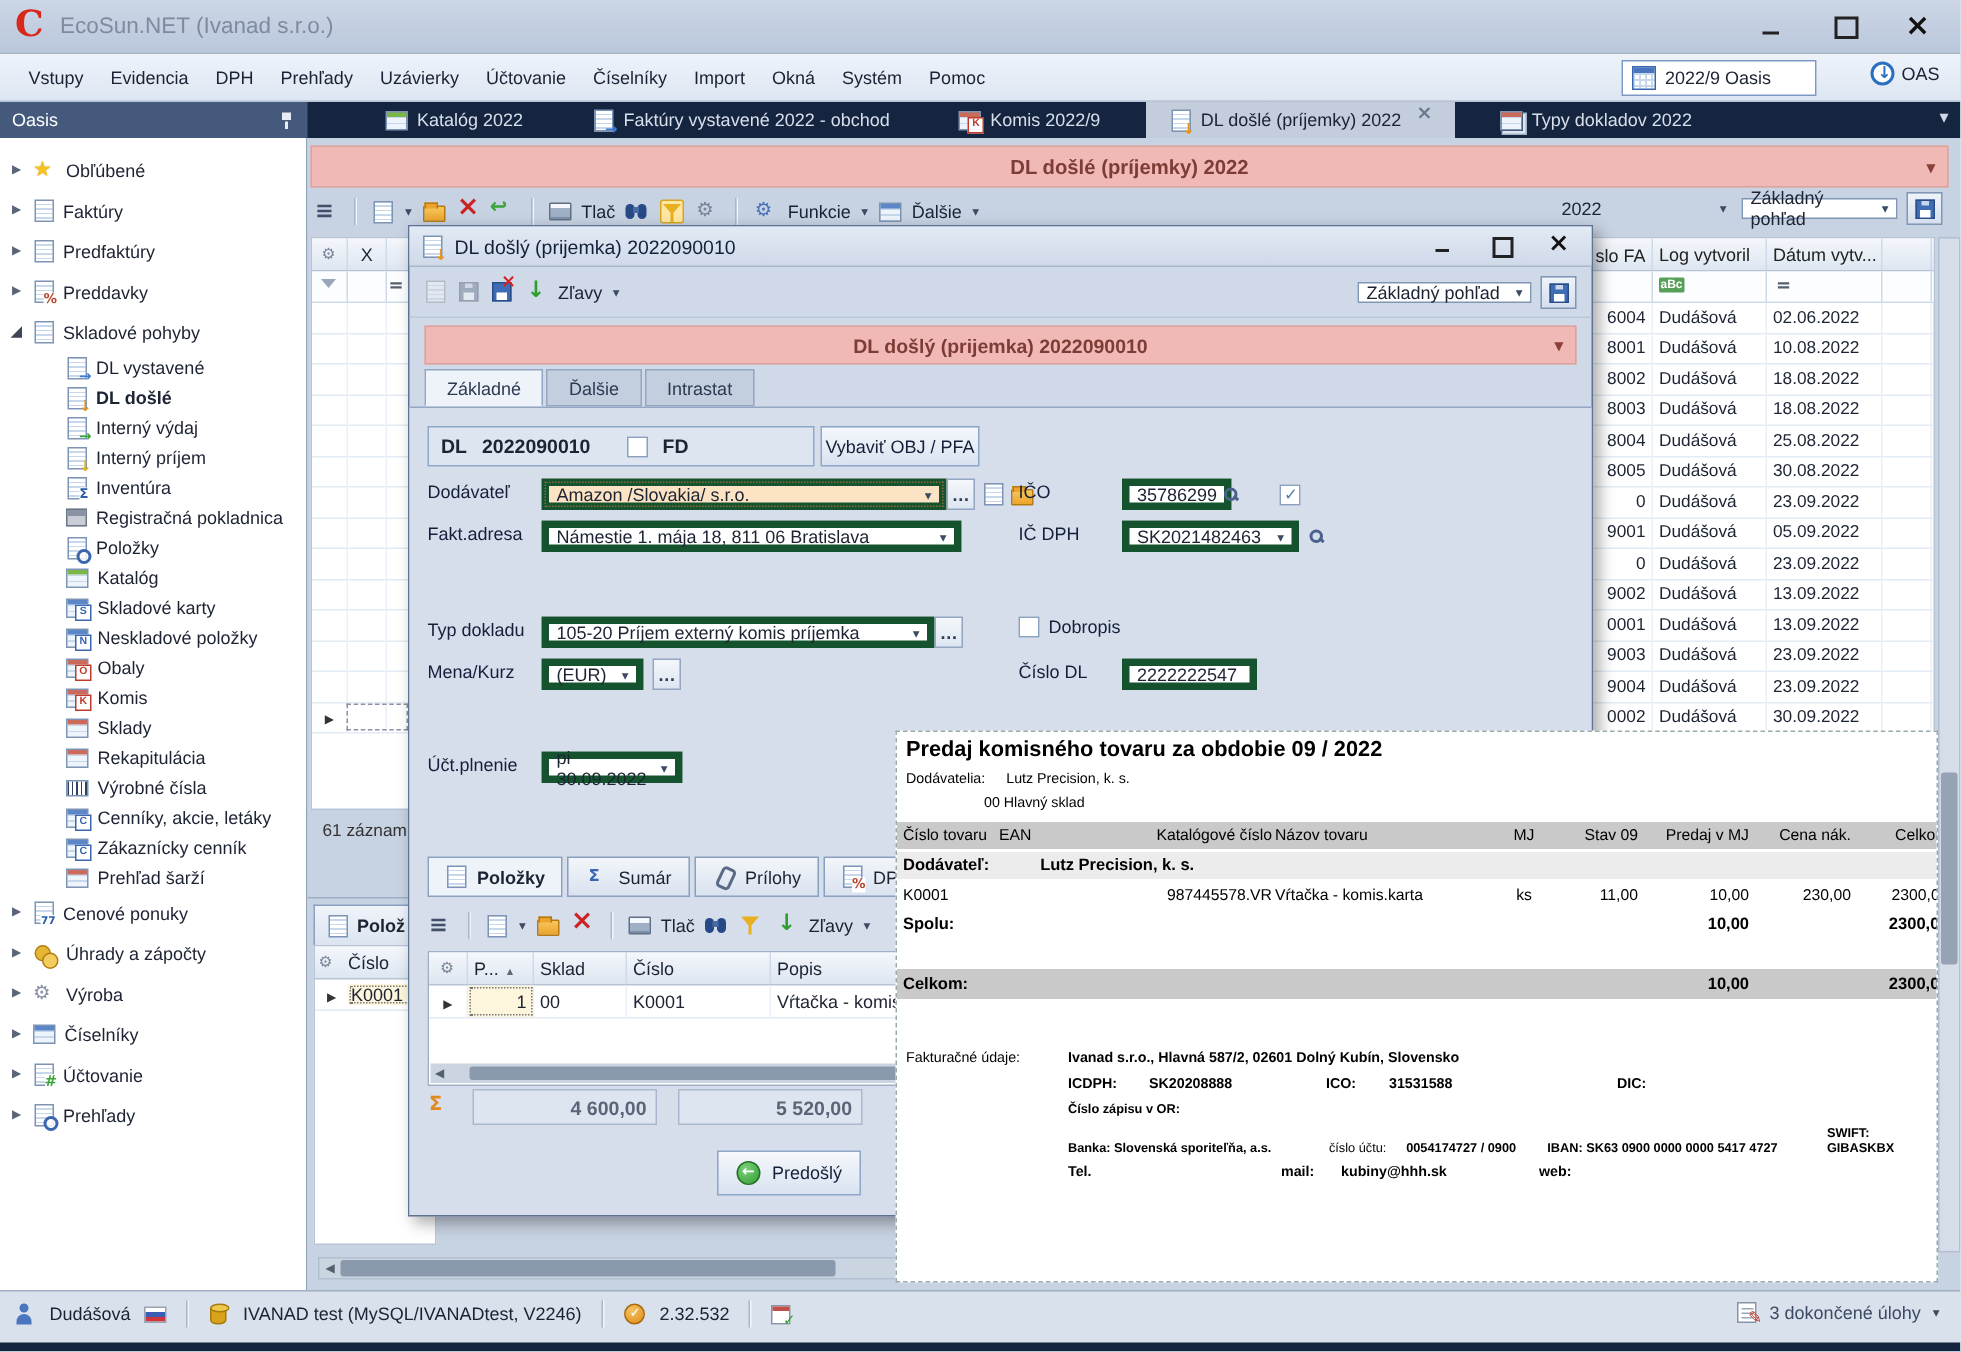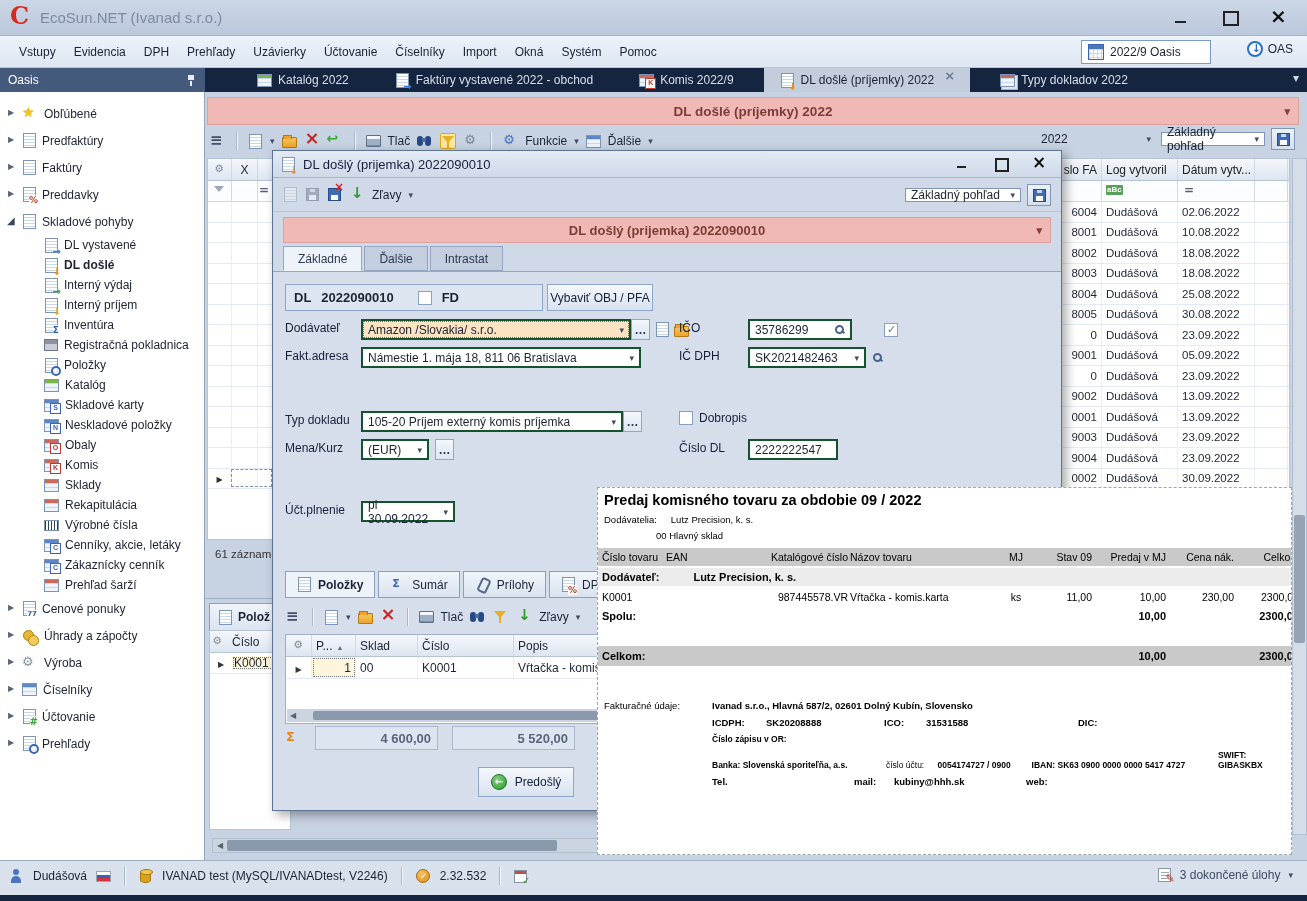--- a/index.html
+++ b/index.html
@@ -228,21 +228,21 @@
   .dlg-toolbar .tb-right { right:10px; top:6px; }
   .dlg-pink { position:absolute; left:10px; right:10px; top:66px; height:26px; background:#f0b9b6; border:1px solid #dca29e;
     display:flex; align-items:center; justify-content:center; font-weight:bold; font-size:13px; color:#7d3c35; }
   .dlg-pink .hdr-arrow { top:6px; }
   .dlg-tabs { position:absolute; left:10px; top:95px; height:25px; display:flex; gap:2px; }
   .ftab { padding:0 14px; display:flex; align-items:center; border:1px solid #93a6c2; background:#c3cedf; color:#2c3a52; }
   .ftab.active { background:#eef2f9; font-weight:normal; border-bottom:1px solid #eef2f9; }
   .dlg-body { position:absolute; left:0; top:120px; right:0; bottom:0; background:#d6deec; border-top:1px solid #93a6c2; }
   .frow { position:absolute; display:flex; align-items:center; }
   .flabel { font-size:12px; color:#14203a; }
-  .fld { background:#fff; border:2px solid #14532d; height:21px; display:flex; align-items:center; padding:0 5px; font-size:12px; gap:4px; }
+  .fld { background:#fff; border:5px solid #14532d; height:21px; display:flex; align-items:center; padding:0 5px; font-size:12px; gap:4px; }
   .fld .arr { margin-left:auto; }
   .fld.peach { background:#fbe3c3; outline:1px dotted #8a6a3a; outline-offset:-3px; }
   .mini-btn { border:1px solid #94a6c1; background:linear-gradient(#f4f7fb,#dce6f2); width:19px; height:21px;
     display:flex; align-items:center; justify-content:center; font-weight:bold; color:#2c3a52; }
   .docbox { position:absolute; left:12px; top:12px; width:258px; height:27px; border:1px solid #8ea6c8; background:#dde5f1;
     display:flex; align-items:center; gap:10px; padding:0 8px; font-weight:bold; font-size:13px; }
   .push-btn { border:1px solid #8ea6c8; background:linear-gradient(#f5f8fc,#d8e2f0); display:flex; align-items:center; justify-content:center; font-size:12px; color:#14203a; }
   .itabs { position:absolute; left:12px; top:299px; display:flex; gap:3px; }
   .itab { border:1px solid #8aa0bf; background:linear-gradient(#f2f6fb,#d9e2ef); padding:0 11px; height:27px; display:flex; align-items:center; gap:6px; }
   .itab.active { background:#eef3fa; font-weight:bold; }
@@ -361,26 +361,26 @@
   <div class="sidebar">
     <div class="tree">
         <div class="tree-item l0">
           <span class="tri col"></span>
           <span class="ic star-icon"></span>
           <span>Obľúbené</span>
         </div>
         <div class="tree-item l0">
           <span class="tri col"></span>
           <span class="ic doc-icon"></span>
-          <span>Predfaktúry</span>
+          <span>Faktúry</span>
         </div>
         <div class="tree-item l0">
           <span class="tri col"></span>
           <span class="ic doc-icon"></span>
-          <span>Faktúry</span>
+          <span>Predfaktúry</span>
         </div>
         <div class="tree-item l0">
           <span class="tri col"></span>
           <span class="ic doc-percent-icon"></span>
           <span>Preddavky</span>
         </div>
         <div class="tree-item l0">
           <span class="tri exp"></span>
           <span class="ic doc-icon"></span>
           <span>Skladové pohyby</span>
@@ -819,21 +819,21 @@
             <span class="arr">▾</span>
         </div>
         <div class="mini-btn">…</div>
         <span class="ic doc-icon" style="margin-left:6px"></span>
         <span class="ic folder-icon" style="margin-left:4px"></span>
       </div>
       <div class="frow" style="left:406px;top:49px">
           <span class="flabel">IČO</span>
         </div>
       <div class="frow" style="left:475px;top:47px">
-        <div class="fld" style="width:104px">
+        <div class="fld" style="width:73px">
           <span>35786299</span>
           <span class="ic search-glyph" style="margin-left:auto"></span>
         </div>
         <span class="cb ck" style="margin-left:32px"></span>
       </div>
 
       <div class="frow" style="left:12px;top:77px">
           <span class="flabel">Fakt.adresa</span>
         </div>
       <div class="frow" style="left:88px;top:75px">

